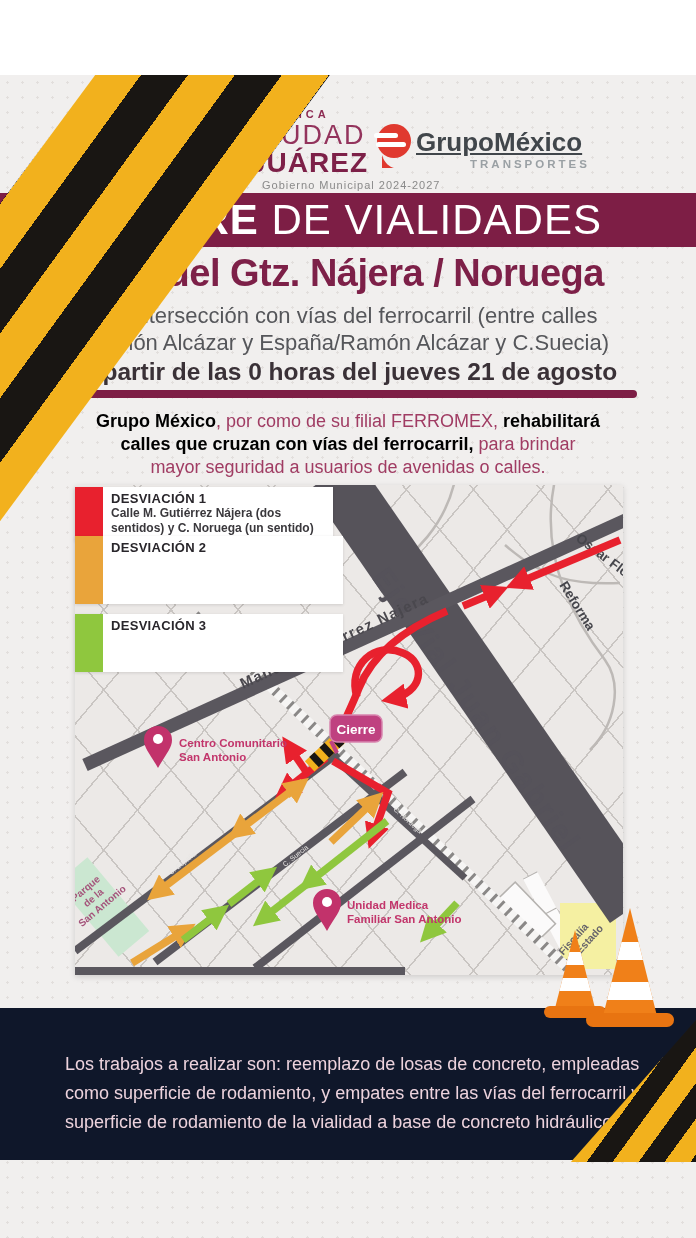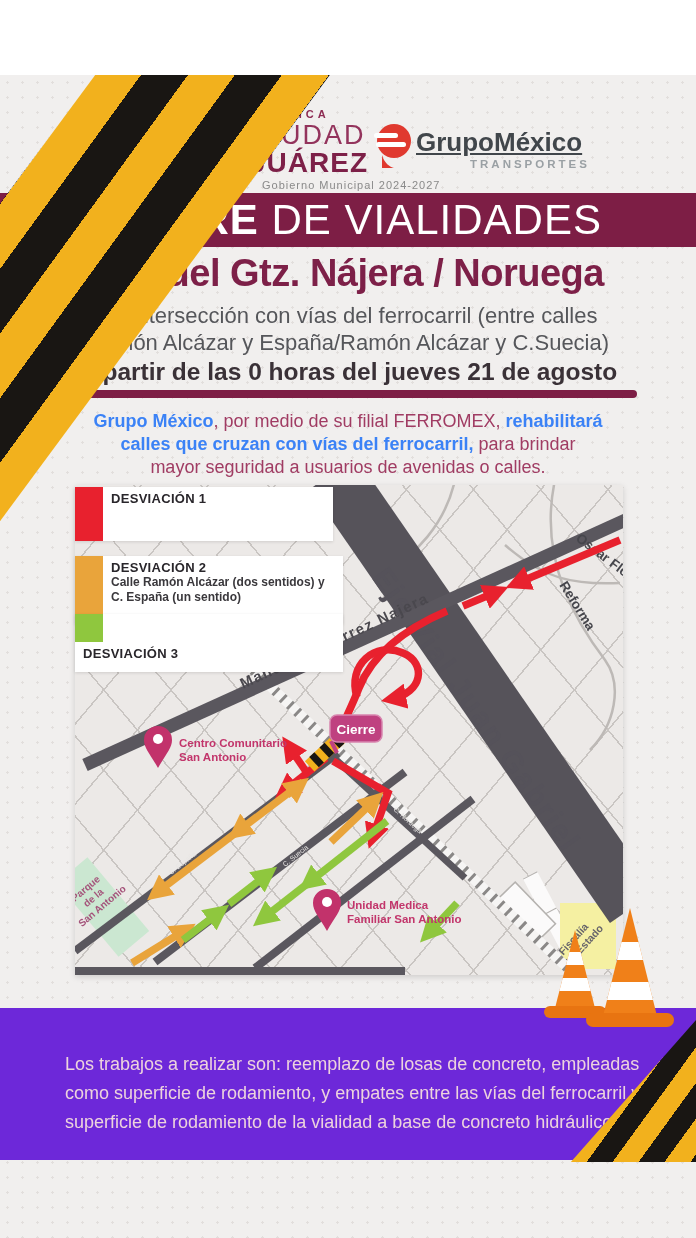--- a/index.html
+++ b/index.html
@@ -34,44 +34,44 @@
   .banner span{color:#ffffff;font-size:42px;letter-spacing:1px;white-space:pre;}
   .banner .b1{font-weight:800;}
   .banner .b2{font-weight:400;}
   .title{left:0;top:252px;width:696px;text-align:center;font-size:38px;font-weight:800;
      color:#7d2048;letter-spacing:-0.5px;}
   .detail1{left:0;top:303px;width:696px;text-align:center;font-size:22px;color:#55565a;}
   .detail2{left:0;top:330px;width:696px;text-align:center;font-size:22px;color:#55565a;}
   .datebold{left:0;top:358px;width:696px;text-align:center;font-size:24.5px;font-weight:800;color:#3a3137;}
   .bar{left:59px;top:390px;width:578px;height:8px;border-radius:4px;background:#7d1e45;}
   .notice{left:0;width:696px;text-align:center;font-size:18px;color:#a03c63;}
-  .notice b{color:#3b82f6;}
+  .notice b{color:#000000;}
   .n1{top:411px;} .n2{top:434px;text-align:center;} .n3{top:457px;}
   
   .map{left:75px;top:485px;width:548px;height:490px;background:#ece9e7;z-index:1;
      background-image:
        repeating-linear-gradient(50deg,transparent 0 50px,#c9c5c2 50px 51.5px),
        repeating-linear-gradient(130deg,transparent 0 50px,#c9c5c2 50px 51.5px);
      box-shadow:0 2px 6px rgba(0,0,0,.15);}
   .map svg{position:absolute;left:0;top:0;}
   
   .legend-box{position:absolute;left:75px;background:#ffffff;display:flex;z-index:6;
      box-shadow:0 1px 3px rgba(0,0,0,.12);}
   .lg1{top:487px;width:258px;height:54px;}
-  .lg2{top:556px;width:268px;height:68px;}
-  .lg3{top:614px;width:268px;height:58px;flex-direction:column;}
+  .lg2{top:536px;width:268px;height:68px;}
+  .lg3{top:614px;width:268px;height:58px;}
   .sw{width:28px;flex:0 0 28px;}
   .sw-red{background:#e8212e;} .sw-or{background:#e9a43b;} .sw-gr{background:#8fc73e;}
   .lg-txt{padding:4px 6px 4px 8px;}
   .lg-title{font-size:13px;font-weight:800;color:#29262b;letter-spacing:.3px;}
   .lg-desc{font-size:12px;font-weight:600;color:#3a383c;line-height:14.5px;max-width:222px;}
   
   .cones{left:520px;top:890px;z-index:30;}
   
-  .footer{left:0;top:1008px;width:696px;height:152px;background:#6d28d9;z-index:10;}
+  .footer{left:0;top:1008px;width:696px;height:152px;background:#0f172a;z-index:10;}
   .footer div{position:absolute;left:65px;width:580px;color:#edd3dd;font-size:18px;}
   .f1{top:46px;} .f2{top:75px;} .f3{top:104px;}
 </style>
 </head>
 <body>
 
 <div class="poster"></div>
 
 <svg class="abs crest" width="56" height="80" viewBox="0 0 56 80">
   <path d="M28 4 C18 2 10 6 8 10 L8 46 C8 62 18 72 28 76 C38 72 48 62 48 46 L48 10 C46 6 38 2 28 4 z" fill="#fdfbf8" stroke="#7d2048" stroke-width="2"></path>
@@ -99,21 +99,21 @@
 
 <div class="abs banner">
   <span class="b1">CIERRE</span>
     <span class="b2"> DE VIALIDADES</span>
 </div>
 <div class="abs title">Manuel Gtz. Nájera / Noruega</div>
 <div class="abs detail1">En intersección con vías del ferrocarril (entre calles</div>
 <div class="abs detail2">Ramón Alcázar y España/Ramón Alcázar y C.Suecia)</div>
 <div class="abs datebold">A partir de las 0 horas del jueves 21 de agosto</div>
 <div class="abs bar"></div>
-<div class="abs notice n1"><b>Grupo México</b><span>, por medio de su filial FERROMEX, </span><b>rehabilitará</b></div>
+<div class="abs notice n1"><b>Grupo México</b><span>, por como de su filial FERROMEX, </span><b>rehabilitará</b></div>
 <div class="abs notice n2"><b>calles que cruzan con vías del ferrocarril,</b><span> para brindar</span></div>
 <div class="abs notice n3">mayor seguridad a usuarios de avenidas o calles.</div>
 
 <div class="abs map">
 <svg width="548" height="490" viewBox="0 0 548 490">
   <defs>
     <marker id="ar" viewBox="0 0 10 10" refX="6" refY="5" markerWidth="3.4" markerHeight="3.4" orient="auto-start-reverse">
           <path d="M0 0 L10 5 L0 10 z" fill="#e8212e"></path>
         </marker>
     <marker id="ao" viewBox="0 0 10 10" refX="6" refY="5" markerWidth="3.4" markerHeight="3.4" orient="auto-start-reverse">
@@ -230,27 +230,27 @@
       <tspan x="272" dy="14">Familiar San Antonio</tspan>
     </text>
   </g>
 </svg>
 </div>
 
 <div class="legend-box lg1">
   <div class="sw sw-red"></div>
   <div class="lg-txt">
     <div class="lg-title">DESVIACIÓN 1</div>
+    <div class="lg-desc">Calle M. Gutiérrez Nájera (dos sentidos) y C. Noruega (un sentido)</div>
   </div>
 </div>
 <div class="legend-box lg2">
   <div class="sw sw-or"></div>
   <div class="lg-txt">
     <div class="lg-title">DESVIACIÓN 2</div>
-    <div class="lg-desc">Calle Ramón Alcázar (dos sentidos) y C. España (un sentido)</div>
   </div>
 </div>
 <div class="legend-box lg3">
   <div class="sw sw-gr"></div>
   <div class="lg-txt">
     <div class="lg-title">DESVIACIÓN 3</div>
   </div>
 </div>
 
 <div class="abs footer">

